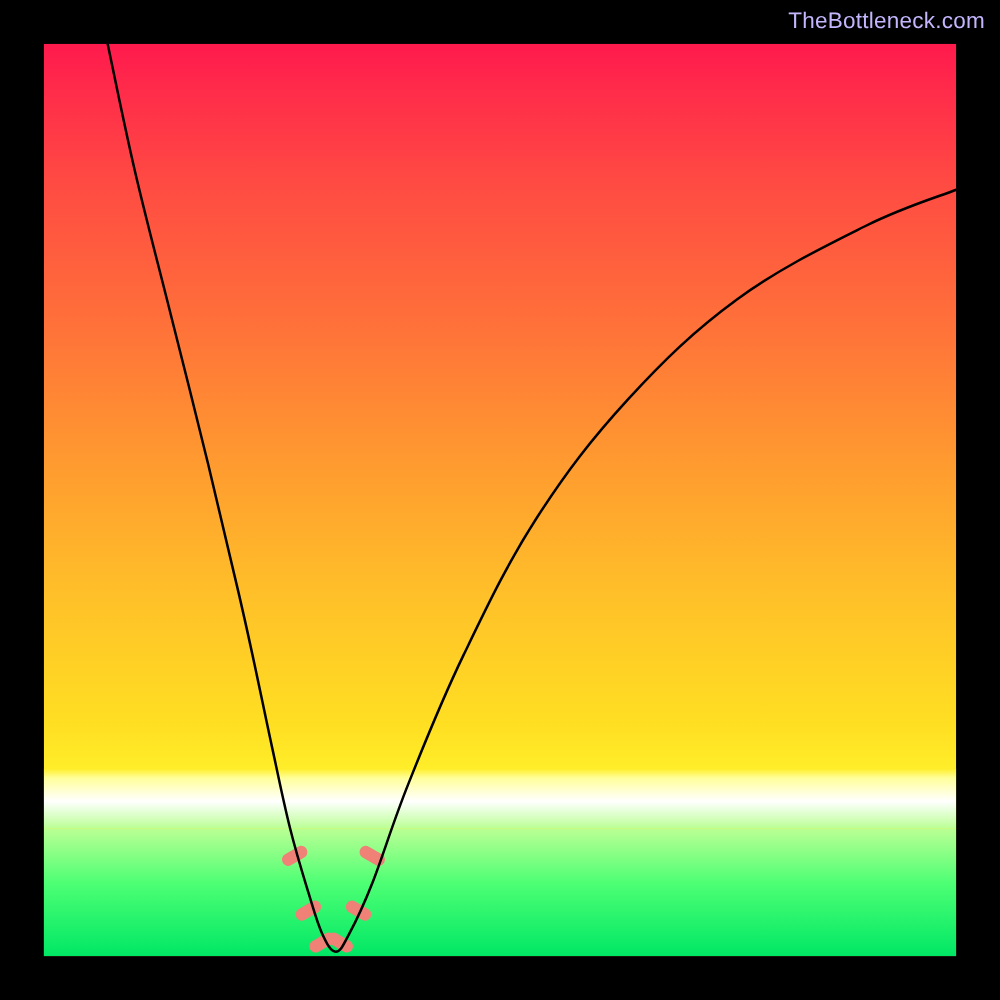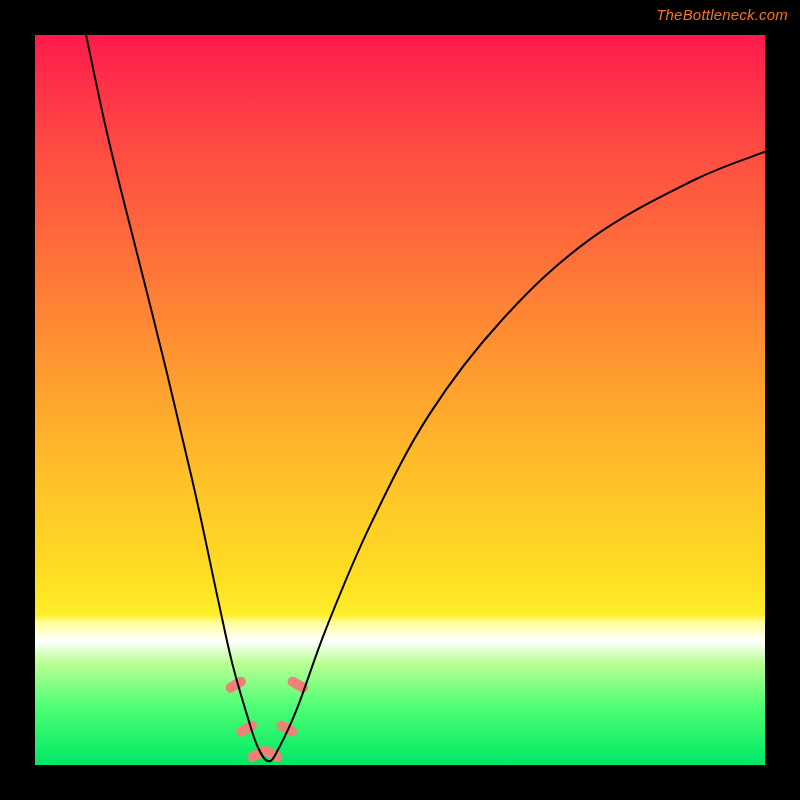--- a/index.html
+++ b/index.html
@@ -16,26 +16,25 @@
     left: 0;
     top: 0;
     width: 800px;
     height: 800px;
     background: #000;
   }
   .watermark {
     position: absolute;
     top: 6px;
     right: 12px;
-    color: #f97316;
-    font-size: 15px;
+    color: #c4b5fd;
+    font-size: 18px;
     font-weight: 500;
     letter-spacing: 0.2px;
     user-select: none;
-    font-style: italic;
   }
   .plot {
     position: absolute;
     left: 35px;
     top: 35px;
     width: 730px;
     height: 730px;
     overflow: hidden;
   }
   

